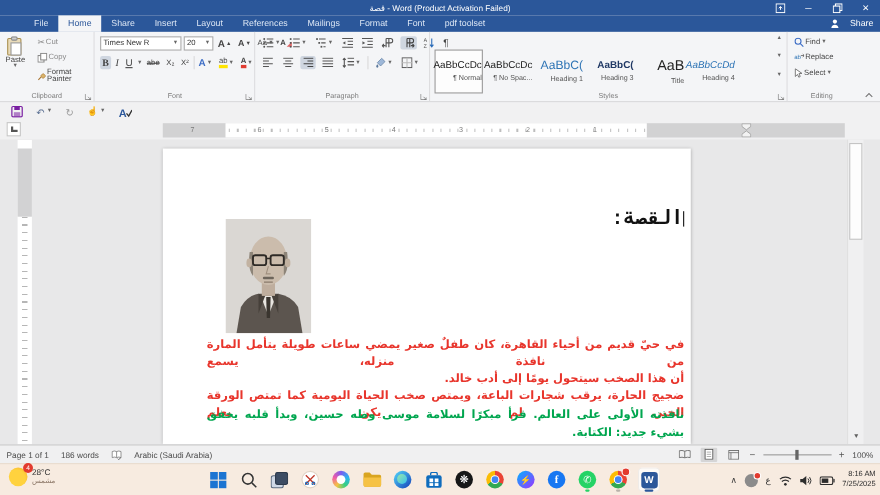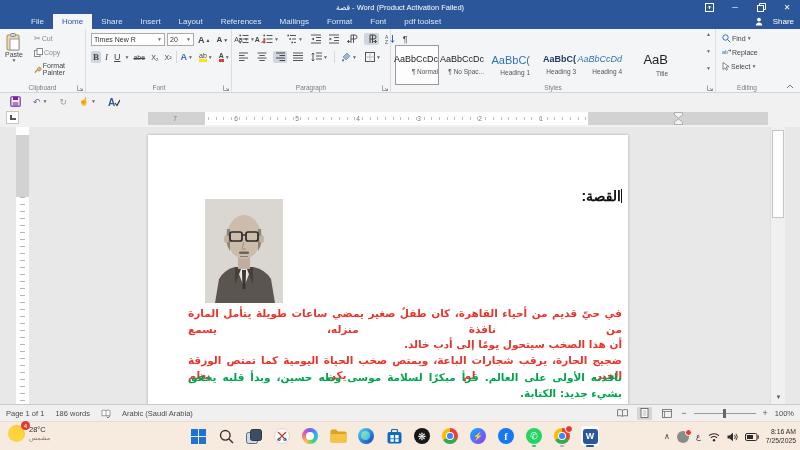--- a/index.html
+++ b/index.html
@@ -57,21 +57,21 @@
   .rn:nth-of-type(4){left:210px} .rn:nth-of-type(5){left:271px} .rn:nth-of-type(6){left:332px} .rn:nth-of-type(7){left:393px}
   .indent-marker { position:absolute; left:526px; top:0; }
 
   
   .docarea { position:absolute; top:127px; left:0; width:800px; height:277px; background:#e8e8e9; overflow:hidden; }
   .vruler { position:absolute; left:16px; top:0; width:13px; height:277px; background:#fff; }
   .vruler .gray { position:absolute; top:8px; left:0; width:13px; height:62px; background:#d2d2d3; }
   .vruler .ticks { position:absolute; top:70px; left:4px; width:5px; height:207px;
       background-image:repeating-linear-gradient(to bottom, rgba(110,110,110,.5) 0 1px, transparent 1px 7px); }
   .page { position:absolute; left:148px; top:8px; width:480px; height:269px; background:#fff; box-shadow:0 0 3px rgba(0,0,0,.28); }
-  .doc-heading { position:absolute; top:53px; right:6px; font-family:Liberation Sans, sans-serif; font-size:14px; font-weight:bold; color:#111; direction:rtl; }
+  .doc-heading { position:absolute; top:53px; right:6px; font-family:Liberation Mono, monospace; font-size:18px; font-weight:bold; color:#111; direction:rtl; }
   .cursor { display:inline-block; width:1px; height:14px; background:#111; vertical-align:-2px; }
   .doc-img { position:absolute; left:57px; top:64px; width:78px; height:104px; }
   .para { position:absolute; left:17px; right:6px; direction:rtl; font-family:"DejaVu Sans", sans-serif; font-size:10.5px; font-weight:bold;margin-left:23px; }
   .para .pline { line-height:15.5px; text-align:justify; text-align-last:justify; white-space:normal; }
   .para .pline.last { text-align-last:right; }
   .para1 { top:171px; }
   .para2 { top:235px; }
 
   
   .vscroll { position:absolute; right:15px; top:-17px; width:15px; height:294px; background:#f0f0f1; border-left:1px solid #e0e0e0; }
@@ -373,27 +373,27 @@
           <span class="sname">¶ No Spac...</span>
         </div>
       <div class="stylecell st-h1">
           <span class="sample" style="font-size:11px;">AaBbC(</span>
           <span class="sname">Heading 1</span>
         </div>
       <div class="stylecell st-h3">
           <span class="sample">AaBbC(</span>
           <span class="sname">Heading 3</span>
         </div>
+      <div class="stylecell st-title">
+          <span class="sample">AaB</span>
+          <span class="sname">Title</span>
+        </div>
       <div class="stylecell st-h4">
           <span class="sample">AaBbCcDd</span>
           <span class="sname">Heading 4</span>
-        </div>
-      <div class="stylecell st-title">
-          <span class="sample">AaB</span>
-          <span class="sname">Title</span>
         </div>
     </div>
     <div class="stylescroll">
       <span>▲</span>
       <span>▼</span>
       <span>▼</span>
     </div>
     <span class="grp-label">Styles</span>
     <span class="launcher">
         <svg class="ic" width="6" height="6" viewBox="0 0 6 6">

